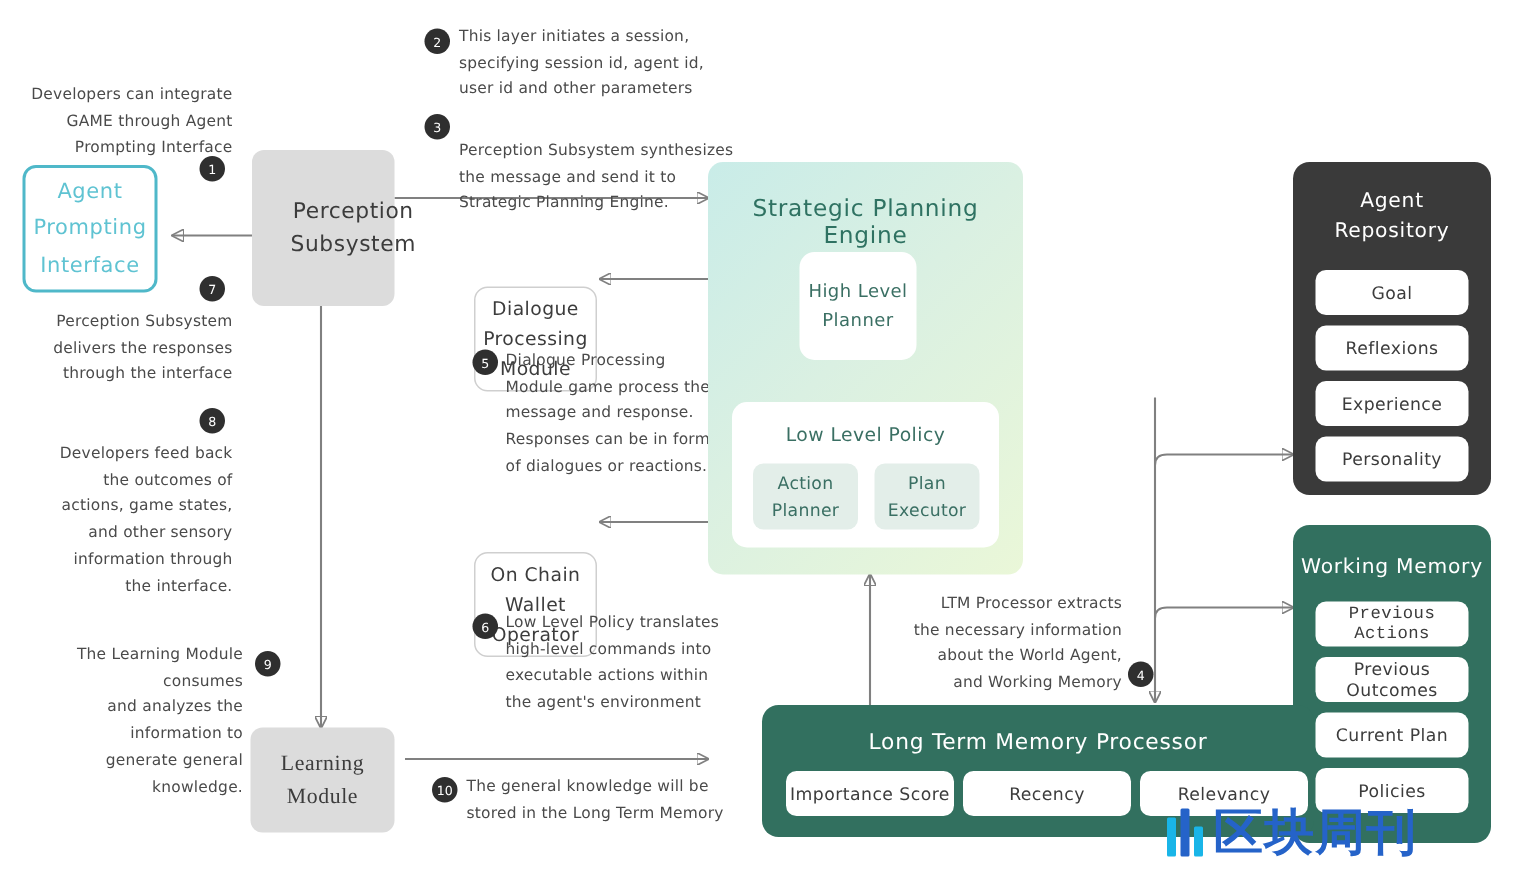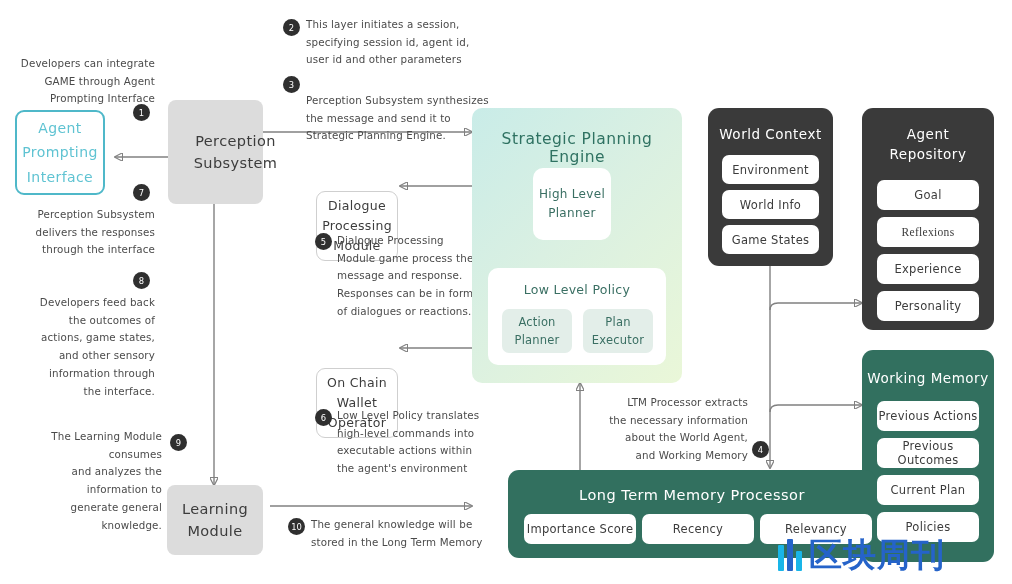--- a/index.html
+++ b/index.html
@@ -205,21 +205,21 @@
 the interface.</div>
 
   <div class="abs badge" style="left:170px; top:434px;">9</div>
   <div class="abs note note-r" style="left:10px; top:428px; width:152px;">The Learning Module consumes
 and analyzes the information to
 generate general knowledge.</div>
 
   <div class="abs box-grey" style="left:168px; top:100px; width:95px; height:104px; white-space:pre-line;padding-left:40px;">Perception
 Subsystem</div>
 
-  <div class="abs box-grey" style="left:167px; top:485px; width:96px; height:70px; white-space:pre-line;">Learning
+  <div class="abs box-grey" style="left:167px; top:485px; width:96px; height:70px; white-space:pre-line;font-family:Liberation Serif, serif;">Learning
 Module</div>
 
   <div class="abs badge" style="left:283px; top:19px;">2</div>
   <div class="abs note note-l" style="left:306px; top:16px; width:230px;">This layer initiates a session,
 specifying session id, agent id,
 user id and other parameters</div>
 
   <div class="abs badge" style="left:283px; top:76px;">3</div>
   <div class="abs note note-l" style="left:306px; top:64px; width:235px;margin-top:28px;">Perception Subsystem synthesizes
 the message and send it to
@@ -262,39 +262,33 @@
     <div class="abs spe-inner-white" style="left:16px; top:160px; width:178px; height:97px;">
       <div class="abs" style="left:0; right:0; top:14px; text-align:center;
                   font-size:12.5px; color:#3a6f63; letter-spacing:.3px;">Low Level Policy</div>
       <div class="abs spe-sub" style="left:14px; top:41px; width:70px; height:44px; white-space:pre-line;">Action
 Planner</div>
       <div class="abs spe-sub" style="left:95px; top:41px; width:70px; height:44px; white-space:pre-line;">Plan
 Executor</div>
     </div>
   </div>
 
-  <div class="abs box-dark" style="left:708px; top:108px; width:125px; height:158px;">
-    <div class="abs panel-title" style="left:0; right:0; top:17px;">World Context</div>
-    <div class="abs chip" style="left:14px; top:47px; width:97px; height:29px;">Environment</div>
-    <div class="abs chip" style="left:14px; top:82px; width:97px; height:29px;">World Info</div>
-    <div class="abs chip" style="left:14px; top:117px; width:97px; height:29px;">Game States</div>
-  </div>
 
   <div class="abs box-dark" style="left:862px; top:108px; width:132px; height:222px;">
     <div class="abs panel-title" style="left:0; right:0; top:17px; white-space:pre-line;">Agent
 Repository</div>
     <div class="abs chip" style="left:15px; top:72px; width:102px; height:30px;">Goal</div>
-    <div class="abs chip" style="left:15px; top:109px; width:102px; height:30px;font-family:Liberation Serif, serif;">Reflexions</div>
+    <div class="abs chip" style="left:15px; top:109px; width:102px; height:30px;">Reflexions</div>
     <div class="abs chip" style="left:15px; top:146px; width:102px; height:30px;">Experience</div>
     <div class="abs chip" style="left:15px; top:183px; width:102px; height:30px;">Personality</div>
   </div>
 
   <div class="abs box-green" style="left:862px; top:350px; width:132px; height:212px;">
     <div class="abs panel-title" style="left:0; right:0; top:19px;">Working Memory</div>
-    <div class="abs chip" style="left:15px; top:51px; width:102px; height:30px;">Previous Actions</div>
+    <div class="abs chip" style="left:15px; top:51px; width:102px; height:30px;font-family:Liberation Mono, monospace;">Previous Actions</div>
     <div class="abs chip" style="left:15px; top:88px; width:102px; height:30px;">Previous Outcomes</div>
     <div class="abs chip" style="left:15px; top:125px; width:102px; height:30px;">Current Plan</div>
     <div class="abs chip" style="left:15px; top:162px; width:102px; height:30px;">Policies</div>
   </div>
 
   <div class="abs box-green" style="left:472px; top:470px; width:368px; height:88px;margin-left:36px;">
     <div class="abs panel-title" style="left:0; right:0; top:15px; font-size:14.5px;">Long Term Memory Processor</div>
     <div class="abs chip" style="left:16px; top:44px; width:112px; height:30px;">Importance Score</div>
     <div class="abs chip" style="left:134px; top:44px; width:112px; height:30px;">Recency</div>
     <div class="abs chip" style="left:252px; top:44px; width:112px; height:30px;">Relevancy</div>

